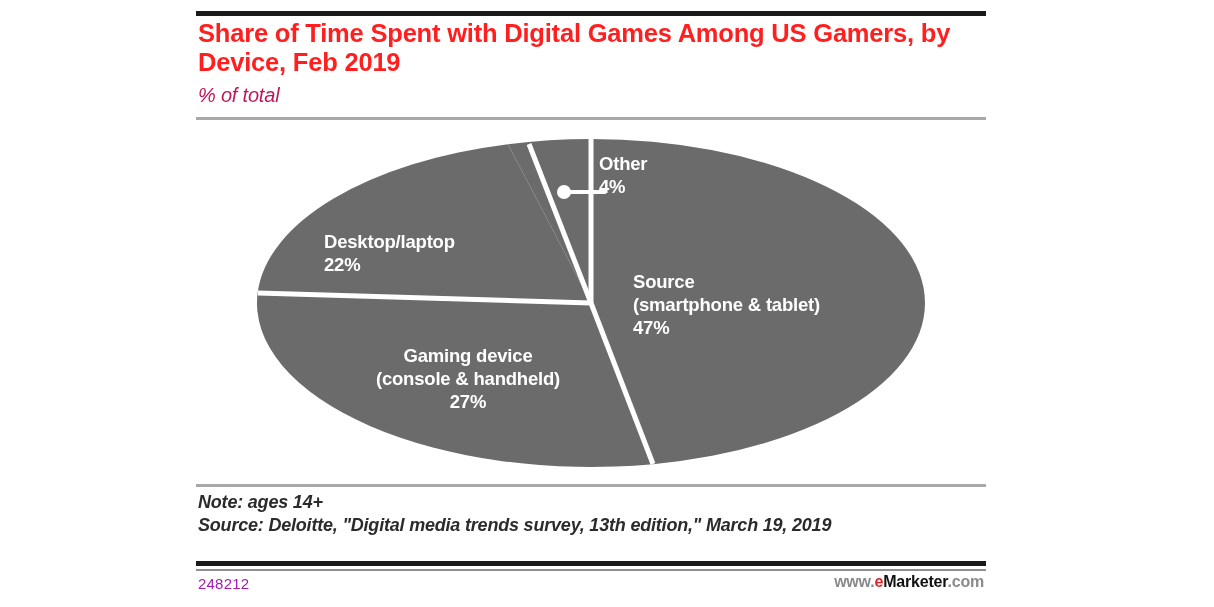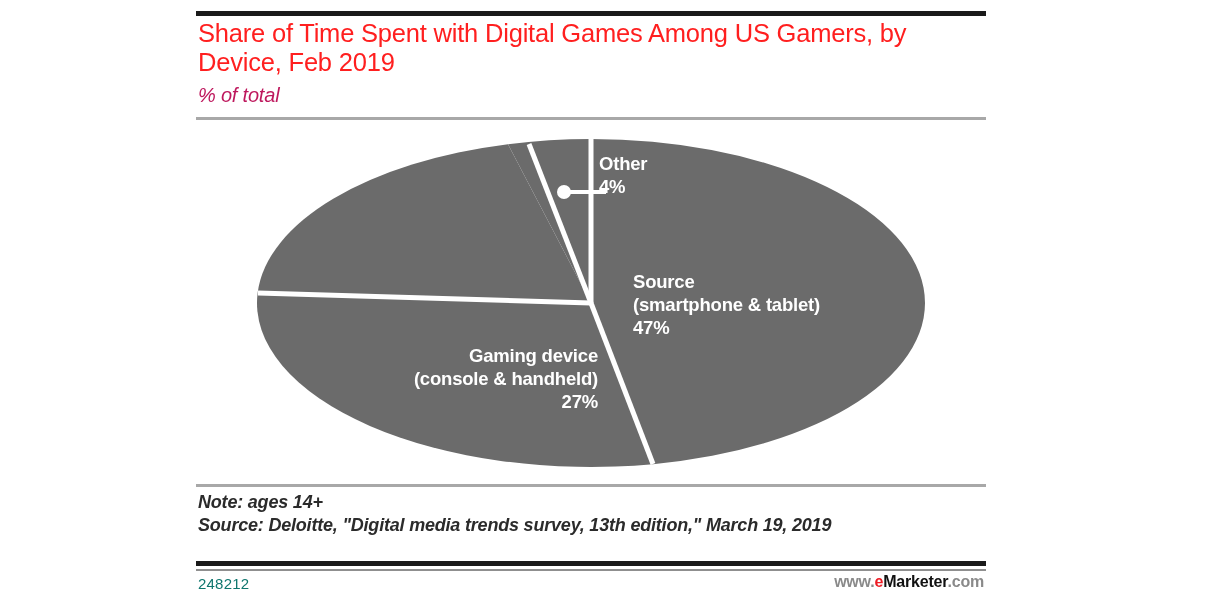--- a/index.html
+++ b/index.html
@@ -64,21 +64,21 @@
   }
 
   
   #title {
     position: absolute;
     left: 2px;
     top: 19px;
     width: 760px;
     color: #ff1f1f;
     font-size: 25.5px;
-    font-weight: normal;
+    font-weight: bold;
     line-height: 29px;
     letter-spacing: -0.2px;
   }
   #subtitle {
     position: absolute;
     left: 2px;
     top: 84px;
     color: #be185d;
     font-size: 20px;
     font-style: italic;
@@ -105,42 +105,42 @@
     position: absolute;
     color: #ffffff;
     font-size: 18.5px;
     font-weight: bold;
     line-height: 23px;
     letter-spacing: -0.2px;
     white-space: nowrap;
   }
   #label-desktop { left: 128px; top: 108px; }
   #label-mobile  { left: 437px; top: 148px; }
-  #label-gaming  { left: 142px; top: 222px; text-align: right; width: 260px; }
+  #label-gaming  { left: 142px; top: 222px; text-align: center; width: 260px; }
   #label-other   { left: 403px; top: 30px; }
   .slice-pct { display: block; }
 
   
   #note-block {
     position: absolute;
     left: 2px;
     top: 491px;
     width: 770px;
     color: #2b2b2b;
     font-size: 18px;
     font-style: italic;
     line-height: 22.5px;
     letter-spacing: -0.2px;
     font-weight: bold;
   }
   #chart-id {
     position: absolute;
     left: 2px;
     top: 575px;
-    color: #0f766e;
+    color: #a21caf;
     font-size: 15px;
     letter-spacing: 0.2px;
   }
   #brand {
     position: absolute;
     right: 2px;
     top: 573px;
     font-size: 16px;
     letter-spacing: -0.2px;
     white-space: nowrap;
@@ -182,20 +182,24 @@
         <line x1="395" y1="181" x2="62" y2="171"></line>
         <line x1="395" y1="181" x2="457" y2="342"></line>
       </g>
 
       <g>
         <line x1="367" y1="70" x2="410" y2="70" stroke="#ffffff" stroke-width="4"></line>
         <circle cx="368" cy="70" r="7" fill="#ffffff"></circle>
       </g>
     </svg>
 
+    <div class="slice-label" id="label-desktop">
+      <span>Desktop/laptop</span>
+      <span class="slice-pct">22%</span>
+    </div>
 
     <div class="slice-label" id="label-mobile">
       <span>Source</span>
       <span class="slice-pct">(smartphone &amp; tablet)</span>
       <span class="slice-pct">47%</span>
     </div>
 
     <div class="slice-label" id="label-gaming">
       <span>Gaming device</span>
       <span class="slice-pct">(console &amp; handheld)</span>

